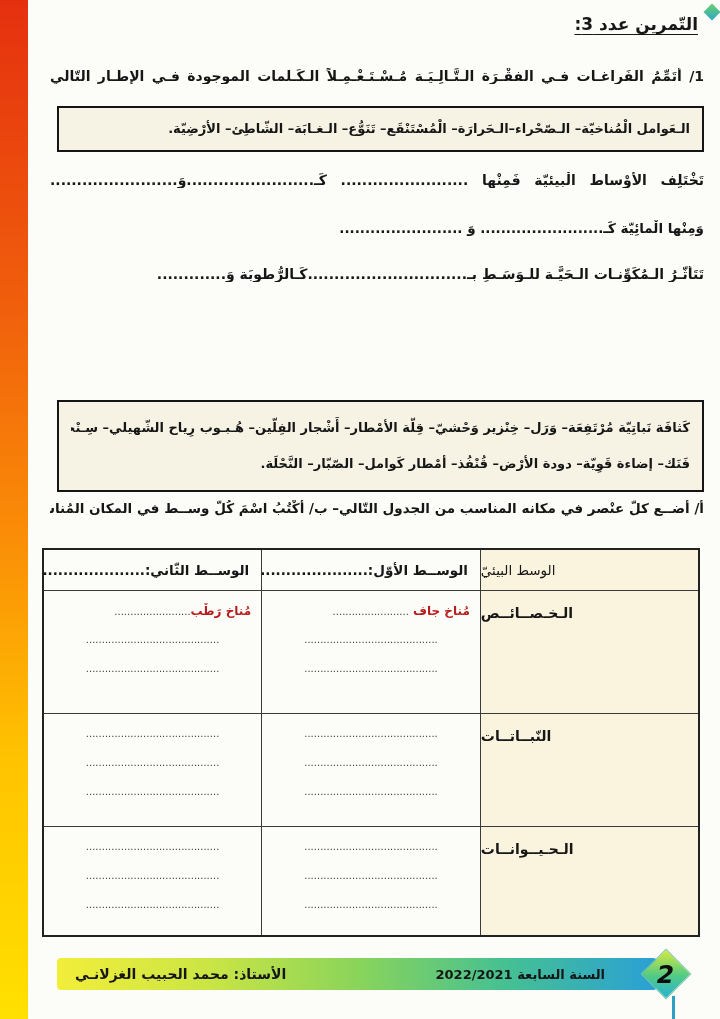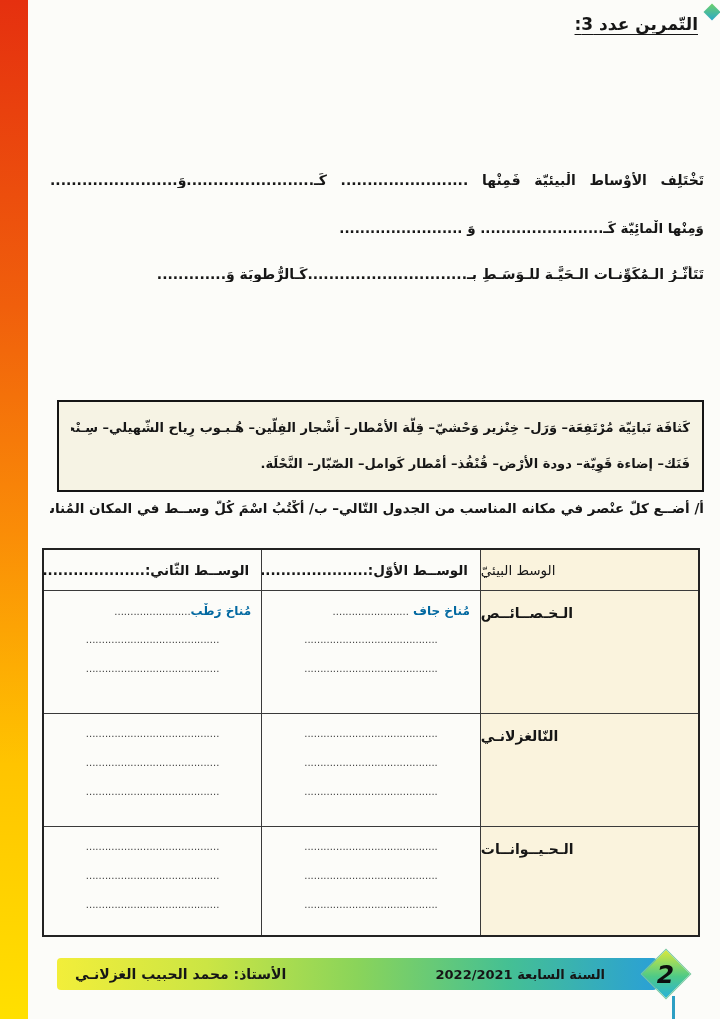--- a/index.html
+++ b/index.html
@@ -74,21 +74,21 @@
   td.cat .rowlab{display:block;padding-top:14px;}
   .celllines{
     display:flex;flex-direction:column;gap:13px;
     padding:12px 10px 0 10px;
   }
   .dotline{
     font-size:10px;font-weight:normal;color:#3c3c3c;
     white-space:nowrap;overflow:hidden;text-align:center;height:16px;line-height:16px;
   }
   .dotline .prefix{
-    font-size:12px;font-weight:bold;color:#0369a1;
+    font-size:12px;font-weight:bold;color:#b91c1c;
   }
   .dotline.withprefix{text-align:right;}
   
   .footer-bar{
     position:absolute;top:958px;left:57px;width:600px;height:32px;
     border-radius:4px;
     background:linear-gradient(to right,#f2ee3a 0%,#cbe544 25%,#8ad45a 50%,#45c093 75%,#2aa0d6 100%);
     display:flex;flex-direction:row;align-items:center;justify-content:space-between;
     padding:0 52px 0 18px;box-sizing:border-box;direction:rtl;
   }
@@ -113,21 +113,25 @@
 </head>
 <body>
 
 <div class="page">
   <div class="left-strip"></div>
   <div class="corner-mark"></div>
 
   <div class="content">
     <h1 class="title">التّمرين عدد 3:</h1>
 
-
+    <p class="line instr1 stretch">1/ أُتَمِّمُ الفَراغـات فـي الفقْـرَة الـتَّـالِـيَـة مُـسْـتَـعْـمِـلاً الـكَـلمات الموجودة فـي الإطـار التّالي</p>
+
+    <div class="word-box box1">
+      <p>الـعَوامل الْمُناخيّة– الـصّحْراء–الـحَرارَة– الْمُسْتَنْقَع– تَنَوُّع– الـغـابَة– الشّاطِئ– الأرْضِيّة.</p>
+    </div>
 
     <p class="line fill1 stretch">تَخْتَلِف الأوْساط الْبِيئيّة فَمِنْها ........................ كَـ........................وَ........................</p>
     <p class="line fill2">وَمِنْها الْمائِيّة كَـ........................ وَ ........................</p>
     <p class="line fill3">تَتَأَثَّـرُ الـمُكَوِّنـات الـحَيَّـة للـوَسَـطِ بِـ..............................كَـالرُّطوبَة وَ.............</p>
 
 
     <div class="word-box box2">
       <p>كَثافَة نَباتِيّة مُرْتَفِعَة– وَرَل– خِنْزير وَحْشيّ– قِلَّة الأمْطار– أَشْجار الفِلّين– هُـبـوب رِياح الشّهيلي– سِـنْجاب</p>
       <p>فَنَك– إضاءة قَوِيّة– دودة الأرْض– قُنْفُذ– أمْطار كَوامل– الصّبّار– النَّحْلَة.</p>
     </div>
@@ -161,21 +165,21 @@
           <div class="celllines">
             <div class="dotline withprefix"><span class="prefix">مُناخ رَطْب</span><span>........................</span></div>
             <div class="dotline">..........................................</div>
             <div class="dotline">..........................................</div>
           </div>
         </td>
       </tr>
 
       <tr class="r2">
         <td class="cat">
-          <span class="rowlab">النّالغزلانـي</span>
+          <span class="rowlab">النّبــاتــات</span>
         </td>
         <td>
           <div class="celllines">
             <div class="dotline">..........................................</div>
             <div class="dotline">..........................................</div>
             <div class="dotline">..........................................</div>
           </div>
         </td>
         <td>
           <div class="celllines">

